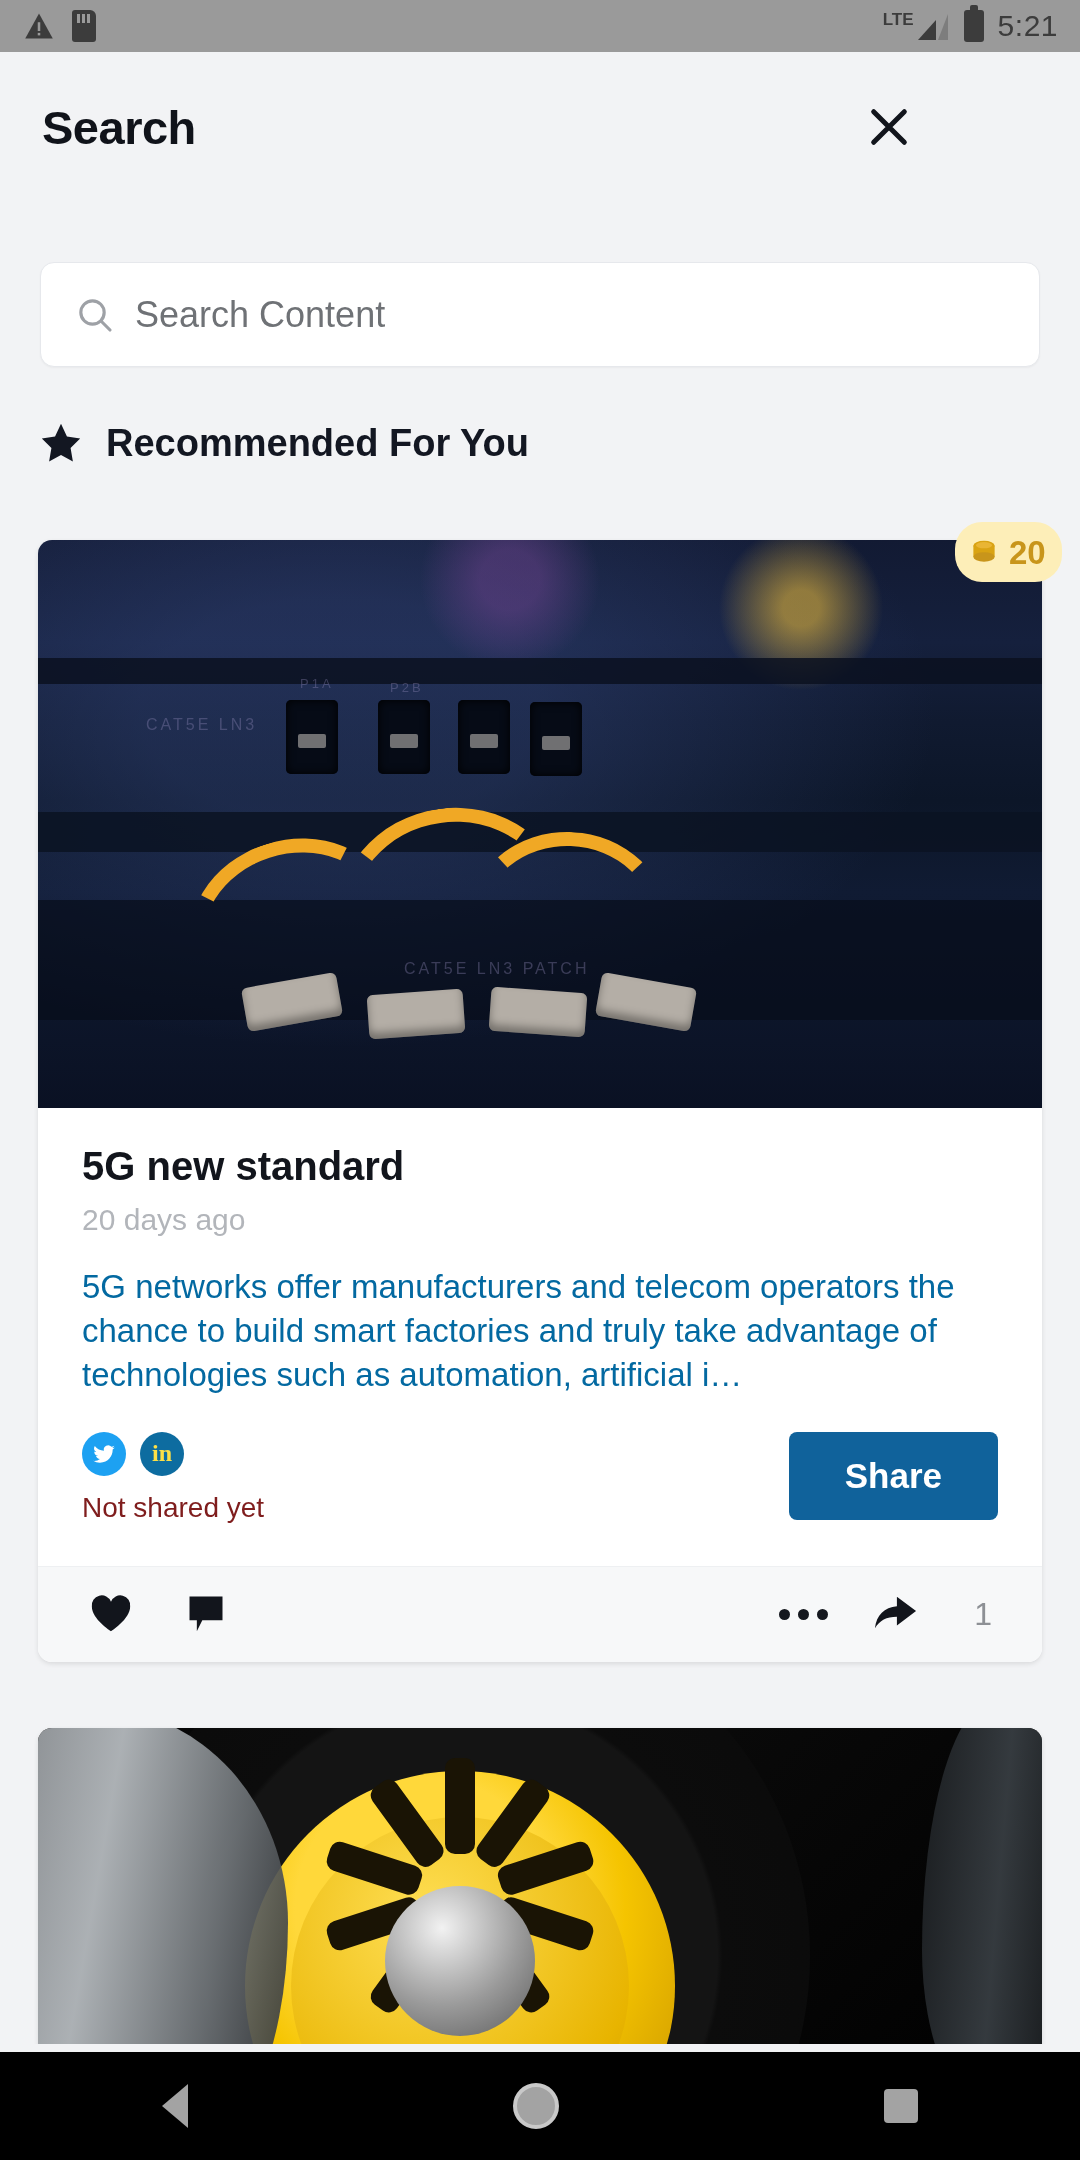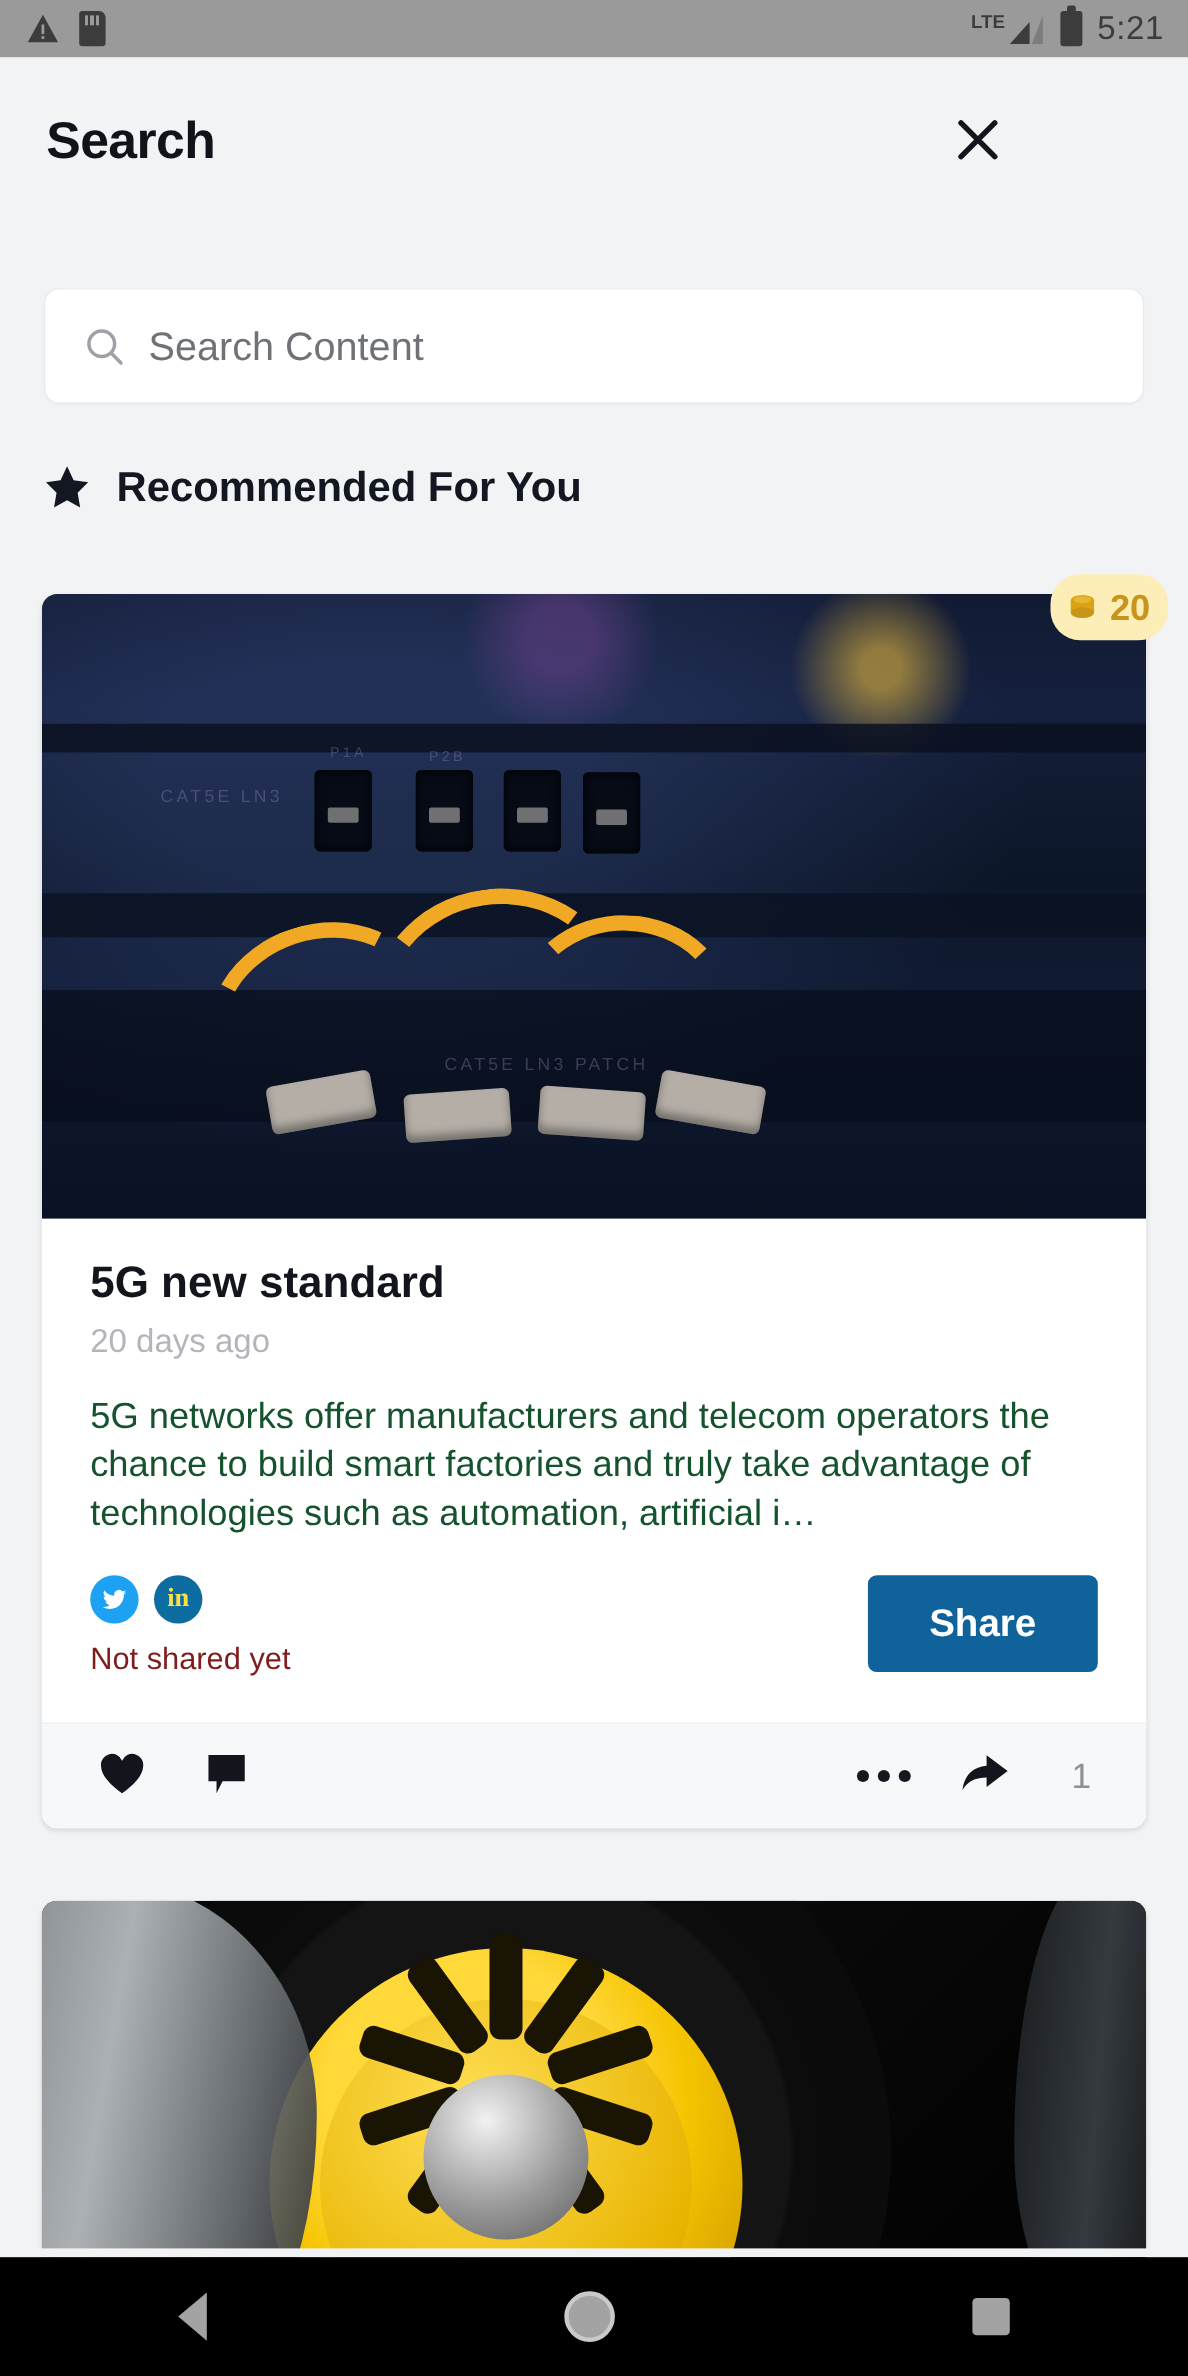--- a/index.html
+++ b/index.html
@@ -134,21 +134,21 @@
     position:absolute; right:-30px; top:-30px; width:150px; height:420px;
     background:linear-gradient(95deg,#1b1e21,#3a4045 50%,#101214);
     border-radius:50% 0 0 50%/60% 0 0 40%; opacity:.9;
   }
 
   
   .card-body{ padding:36px 44px 0 44px; }
   .card-title{ font-size:40px; font-weight:bold; color:#12151c; }
   .card-date{ font-size:30px; color:#b2b5ba; margin-top:14px; }
   .card-text{
-    font-size:33px; line-height:1.34; color:#14532d; margin-top:28px;
+    font-size:33px; line-height:1.34; color:#0369a1; margin-top:28px;
   }
   .share-row{
     display:flex; align-items:flex-start; padding:34px 44px 0 44px;
   }
   .social-col{ display:flex; flex-direction:column; }
   .social-icons{ display:flex; gap:14px; }
   .soc{ width:44px; height:44px; border-radius:50%; display:flex; align-items:center; justify-content:center; }
   .soc-tw{ background:#1da1f2; }
   .soc-li{ background:#0d6ca0; color:#fde047; font-size:24px; font-weight:bold; font-family:"Liberation Serif", serif; }
   .share-status{ font-size:28px; color:#7f1d1d; margin-top:16px; }

